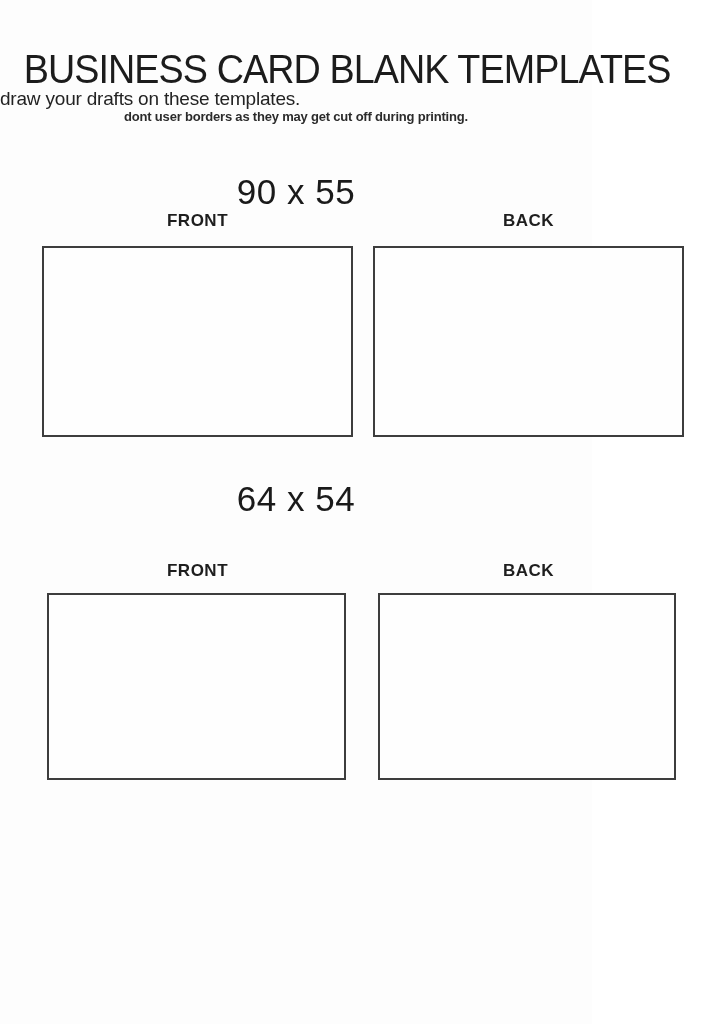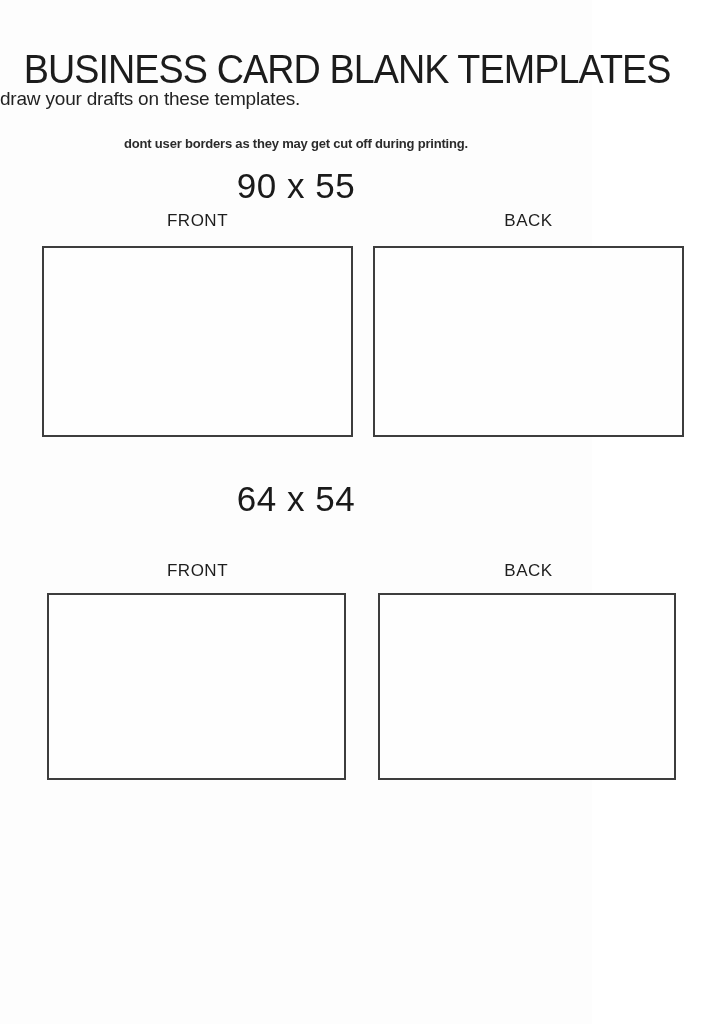--- a/index.html
+++ b/index.html
@@ -45,39 +45,38 @@
   .print-note {
     position: absolute;
     top: 109px;
     left: 0;
     width: 100%;
     text-align: center;
     font-size: 13px;
     font-weight: 600;
     color: #2b2b2b;
     letter-spacing: -0.2px;
-    margin-top: 27px;
   }
   .size-heading {
     position: absolute;
     left: 0;
     width: 100%;
     text-align: center;
     font-size: 35px;
     font-weight: 400;
     color: #1a1a1a;
     letter-spacing: 0.5px;
   }
-  .size-heading.s1 { top: 166px; }
+  .size-heading.s1 { top: 172px; }
   .size-heading.s2 { top: 479px; }
   .card-label {
     position: absolute;
     text-align: center;
     font-size: 17px;
-    font-weight: 400;
+    font-weight: 700;
     letter-spacing: 0.5px;
     color: #1e1e1e;
   }
   .card-label.front { left: 42px;  width: 311px; }
   .card-label.back  { left: 373px; width: 311px; }
   .row1 .card-label { top: 211px; }
   .row2 .card-label { top: 561px; }
   .card-box {
     position: absolute;
     background: #fefefe;

